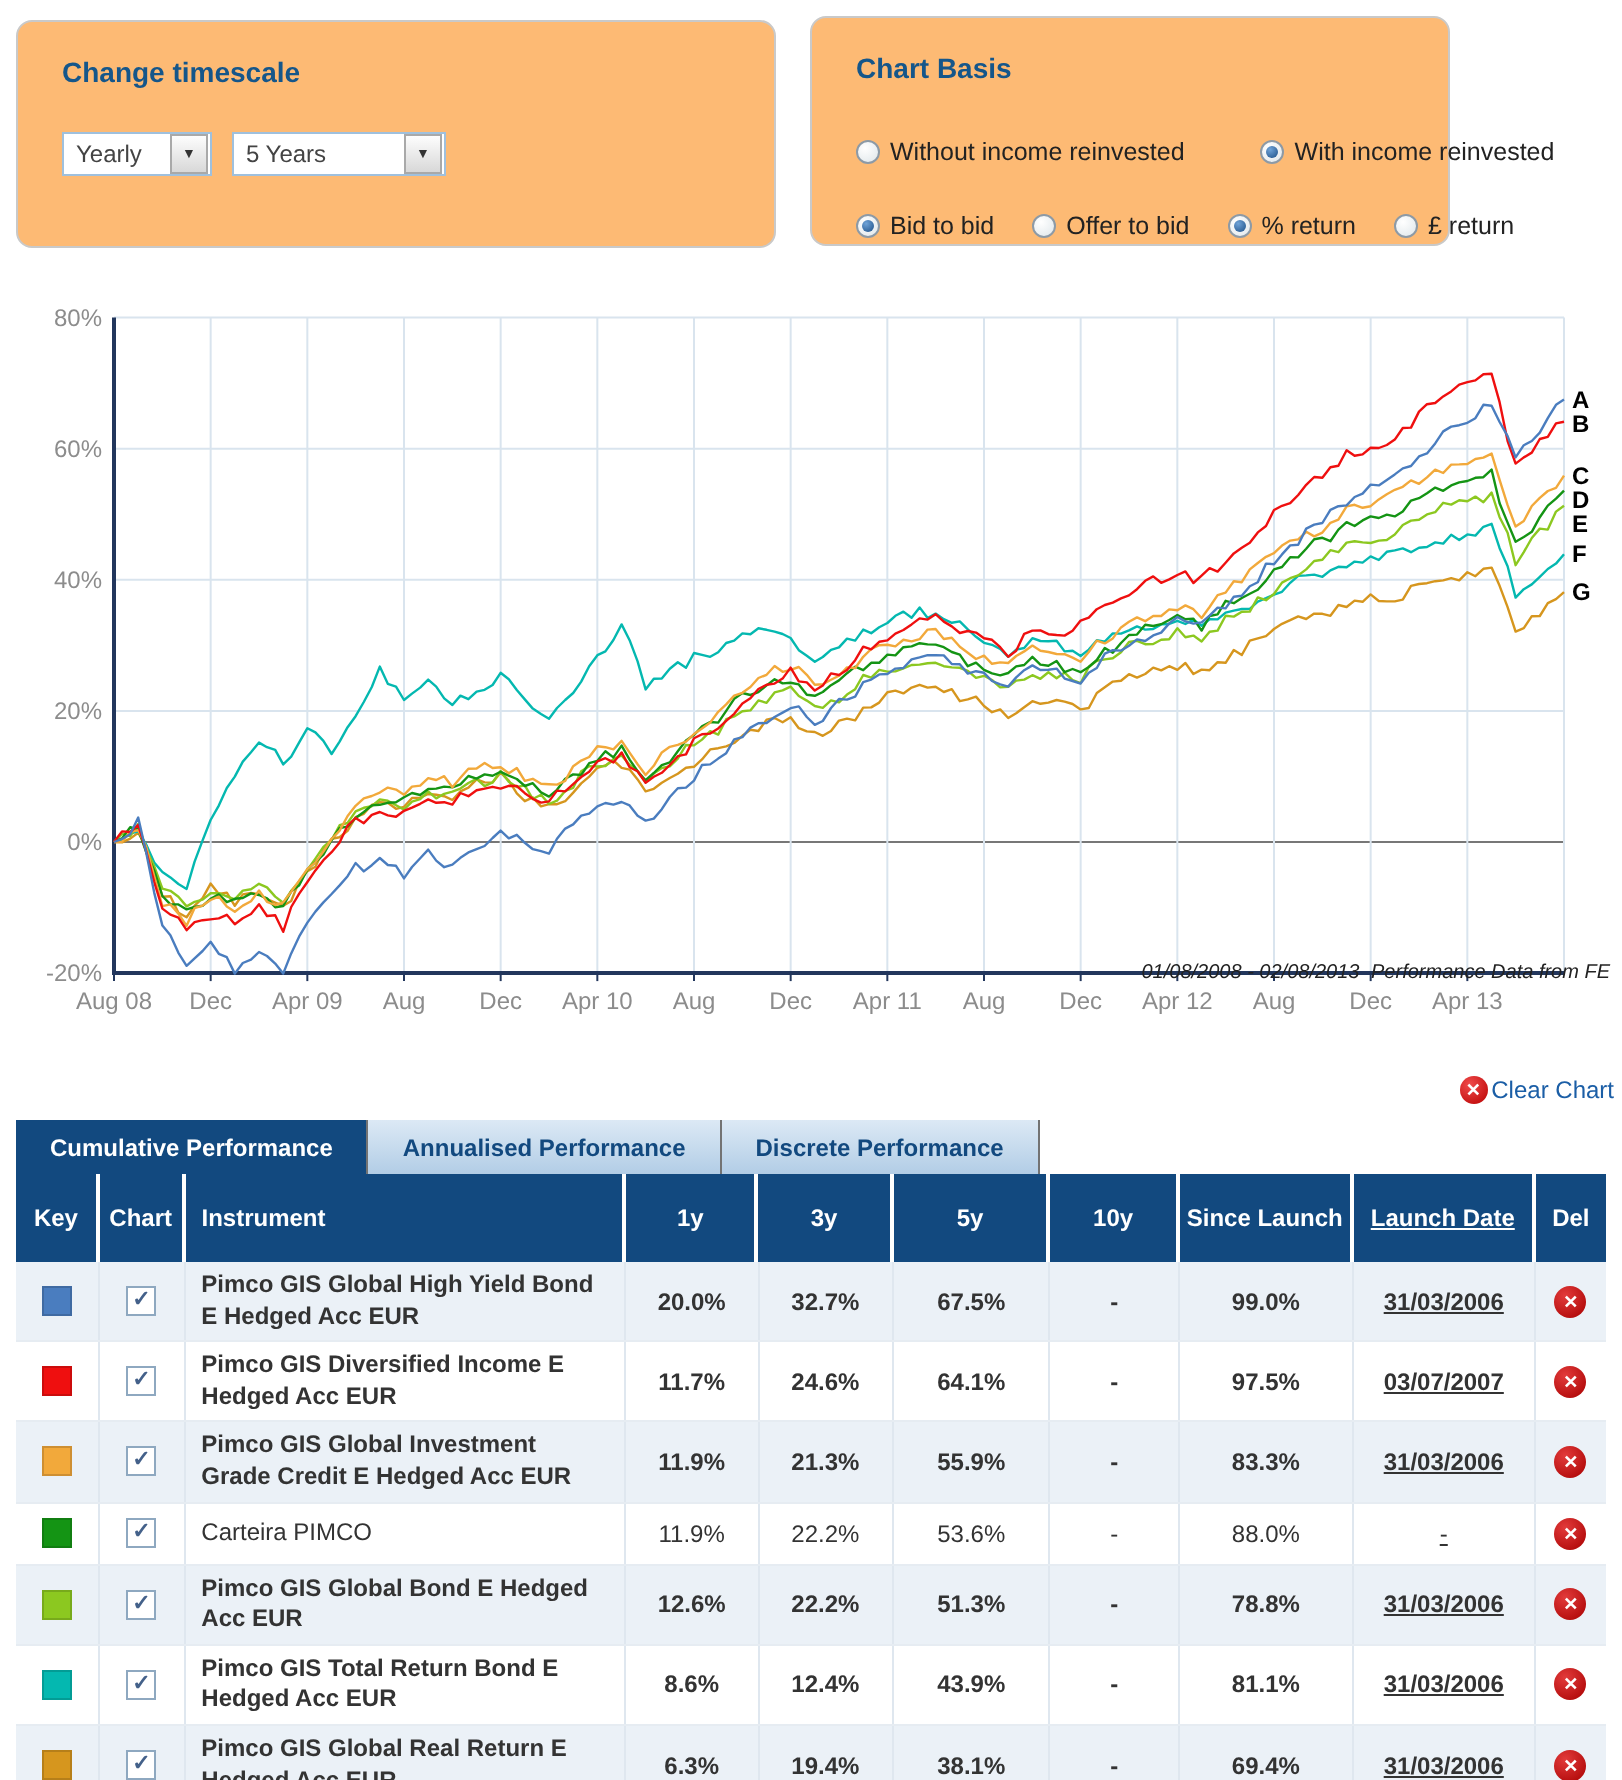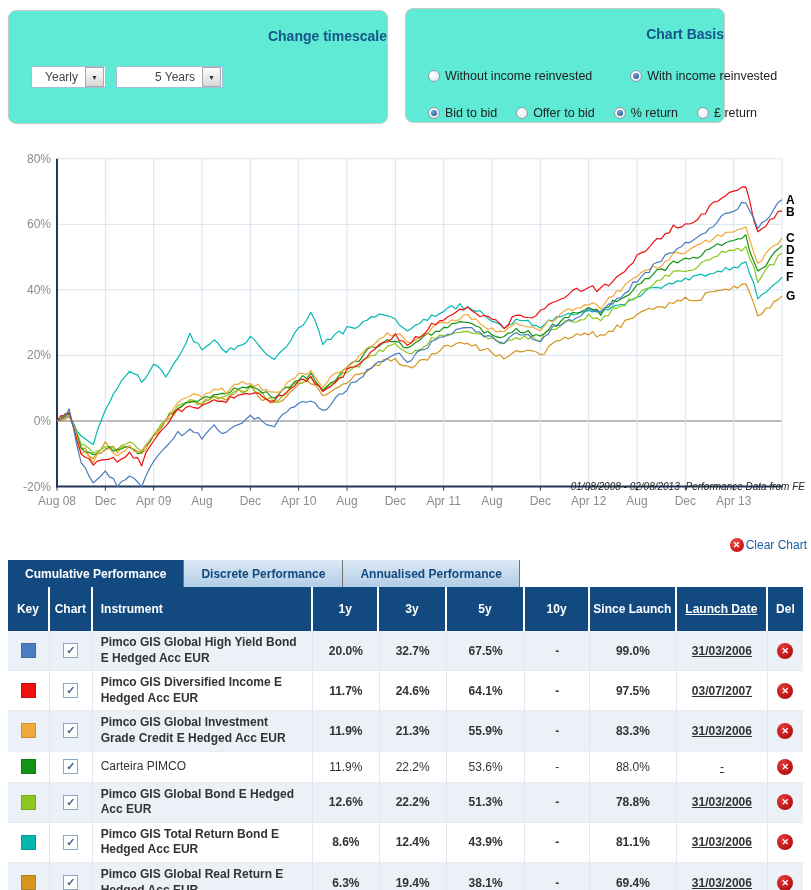--- a/index.html
+++ b/index.html
@@ -1,20 +1,20 @@
 <!DOCTYPE html>
 <html><head>
 <meta charset="utf-8">
 <style>
   html,body{margin:0;padding:0;background:#fff;}
   body{width:811px;height:890px;position:relative;overflow:hidden;
        font-family:"Liberation Sans",sans-serif;color:#333;}
 
   
-  .panel{position:absolute;background:#5eead4;border:1px solid #c9c9c9;border-radius:8px;box-sizing:border-box;text-align:right;}
+  .panel{position:absolute;background:#fdba74;border:1px solid #c9c9c9;border-radius:8px;box-sizing:border-box;}
   #timescale-panel{left:8px;top:10px;width:380px;height:114px;}
   #basis-panel{left:405px;top:8px;width:320px;height:115px;}
   .panel h3{margin:0;padding:17px 0 0 22px;font-size:14px;font-weight:bold;color:#15568a;}
   .select-row{position:absolute;left:22px;top:55px;display:flex;gap:10px;}
   .fselect{display:inline-flex;align-items:center;background:#fff;border:1px solid #9fc0dd;height:22px;box-sizing:border-box;}
   .fselect .txt{font-size:12px;color:#444;padding:0 6px;white-space:nowrap;}
   .fselect .btn{width:17px;height:18px;margin:1px;border:1px solid #a9a9a9;
      background:linear-gradient(#fdfdfd,#d8d8d8);display:flex;align-items:center;justify-content:center;
      font-size:7px;color:#333;}
   #freq-select .txt{min-width:40px;}
@@ -212,22 +212,22 @@
   <span>Performance Data from FE</span>
 </div>
 
 <div id="clear-chart">
   <span class="red-x">✕</span>
   <span class="lbl">Clear Chart</span>
 </div>
 
 <div id="tabs">
     <div class="tab active">Cumulative Performance</div>
+    <div class="tab">Annualised Performance</div>
     <div class="tab">Discrete Performance</div>
-    <div class="tab">Annualised Performance</div>
   </div>
 
 <div id="perf-table">
   <div class="thead">
     <div class="th c-key">Key</div>
     <div class="th c-chart">Chart</div>
     <div class="th c-inst left">Instrument</div>
     <div class="th c-1y">1y</div>
     <div class="th c-3y">3y</div>
     <div class="th c-5y">5y</div>

